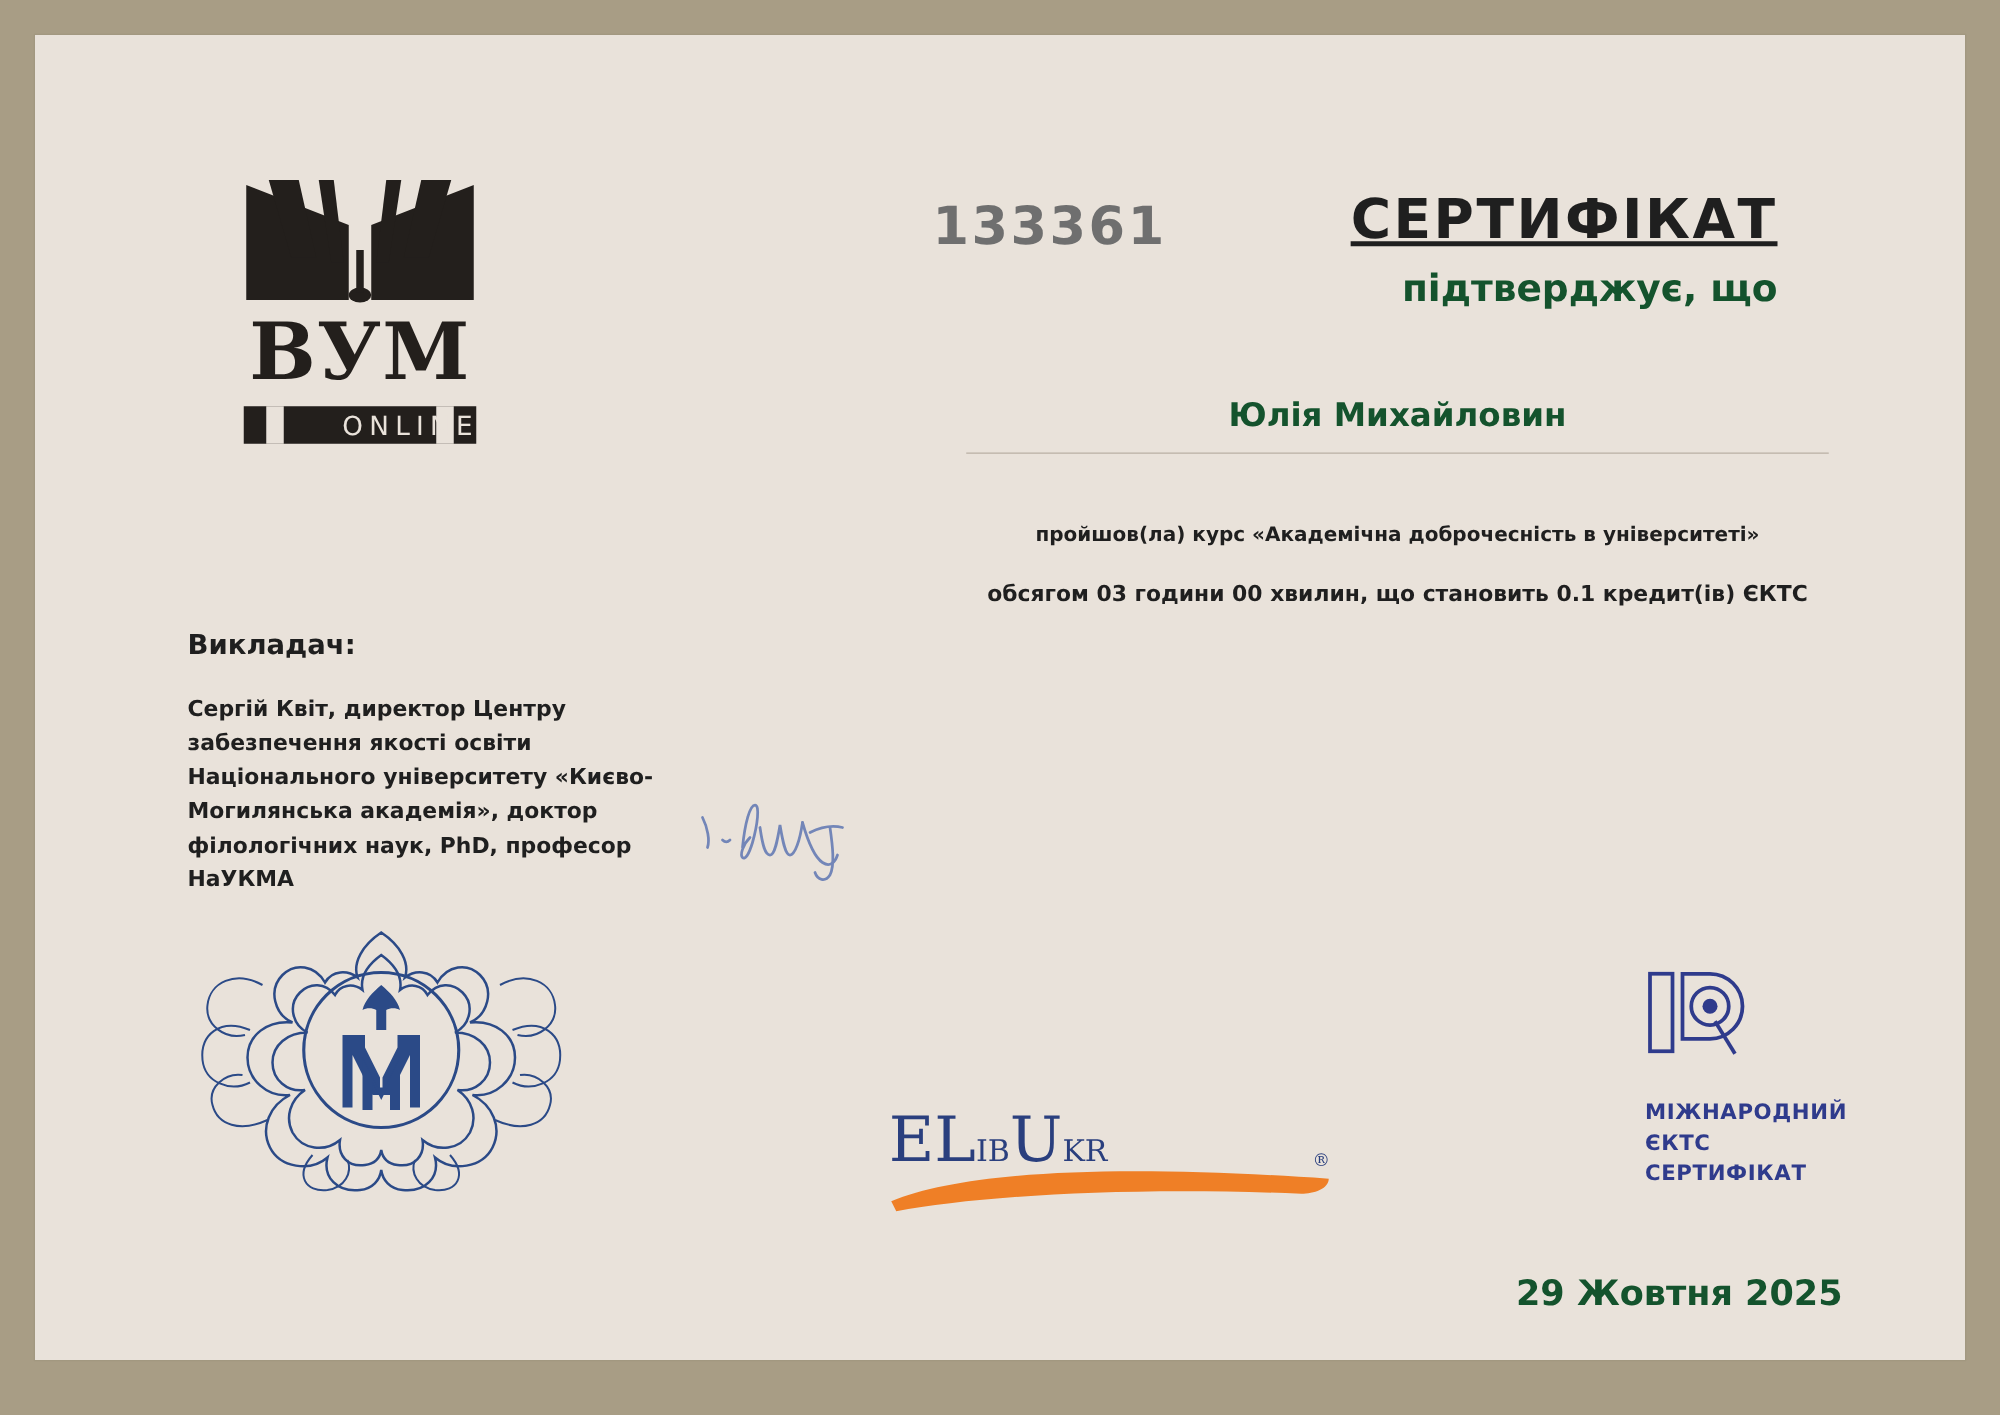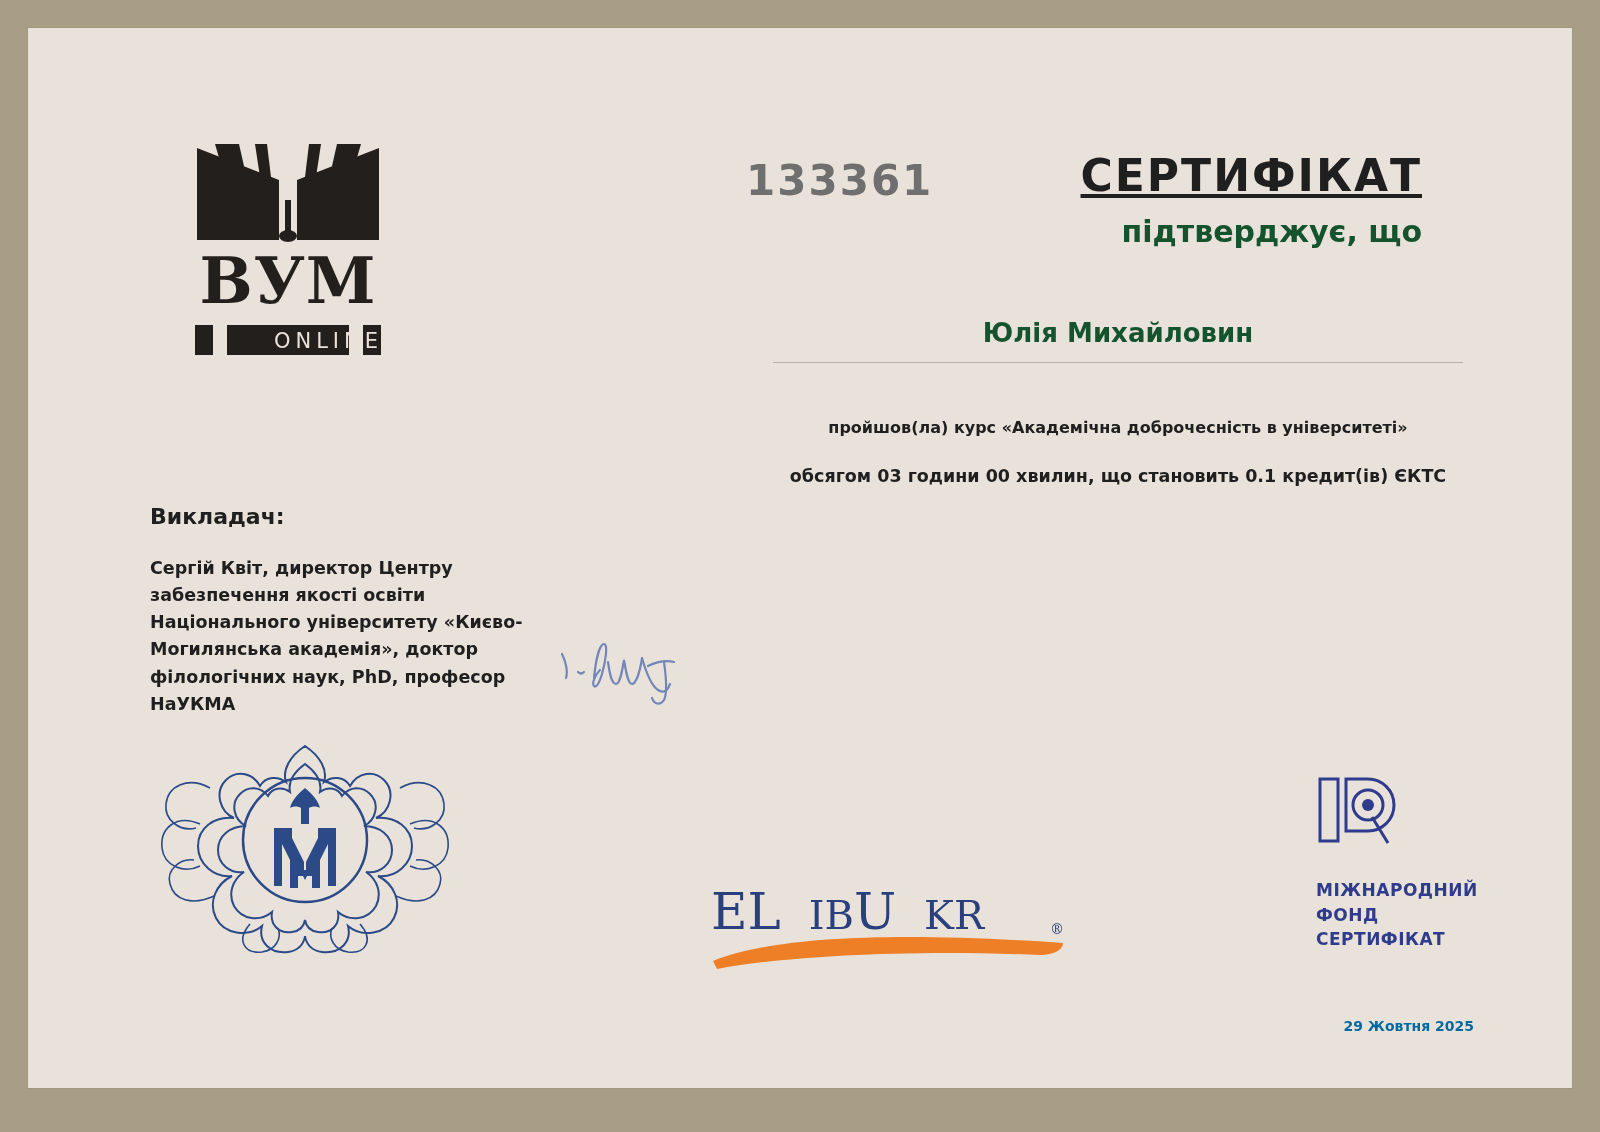--- a/index.html
+++ b/index.html
@@ -207,21 +207,21 @@
     position: absolute;
     left: 0;
     top: 0;
     width: 355px;
     font-family: "DejaVu Serif", "Liberation Serif", serif;
     font-size: 50px;
     color: #2a3f7e;
     letter-spacing: 0px;
     white-space: nowrap;
   }
-  .elibukr-text .sm { font-size: 40px; margin-left: 28px; }
+  .elibukr-text .sm { font-size: 24px; }
   .elibukr-reg {
     position: absolute;
     right: 2px;
     top: 38px;
     font-size: 14px;
     color: #2a3f7e;
     font-family: "DejaVu Serif", "Liberation Serif", serif;
   }
 
   
@@ -242,23 +242,23 @@
     font-weight: 700;
     line-height: 1.45;
     color: #2f3b8c;
     letter-spacing: 0.5px;
   }
 
   .cert-date {
     position: absolute;
     right: 98px;
     top: 990px;
-    font-size: 14px;
-    font-weight: 700;
-    color: #0369a1;
+    font-size: 28px;
+    font-weight: 700;
+    color: #14532d;
   }
 </style>
 </head>
 <body>
 
 <div class="certificate-frame">
   <div class="certificate-page">
 
     <div class="vum-logo">
       <svg class="vum-book" viewBox="0 0 190 110">
@@ -340,21 +340,21 @@
     <div class="irf">
       <svg class="irf-mark" viewBox="0 0 90 88">
         <rect x="4" y="6" width="18" height="62" fill="none" stroke="#2f3b8c" stroke-width="3"></rect>
         <path d="M30 6 L52 6 A26 26 0 0 1 52 58 L30 58 Z" fill="none" stroke="#2f3b8c" stroke-width="3"></path>
         <circle cx="52" cy="32" r="15" fill="none" stroke="#2f3b8c" stroke-width="3"></circle>
         <circle cx="52" cy="32" r="6" fill="#2f3b8c"></circle>
         <path d="M56 44 L72 70" fill="none" stroke="#2f3b8c" stroke-width="3"></path>
       </svg>
       <div class="irf-text">
         <div>МІЖНАРОДНИЙ</div>
-        <div>ФОНД</div>
+        <div>ЄКТС</div>
         <div>СЕРТИФІКАТ</div>
       </div>
     </div>
 
     <div class="cert-date">29 Жовтня 2025</div>
 
   </div>
 </div>
 
 </body></html>

